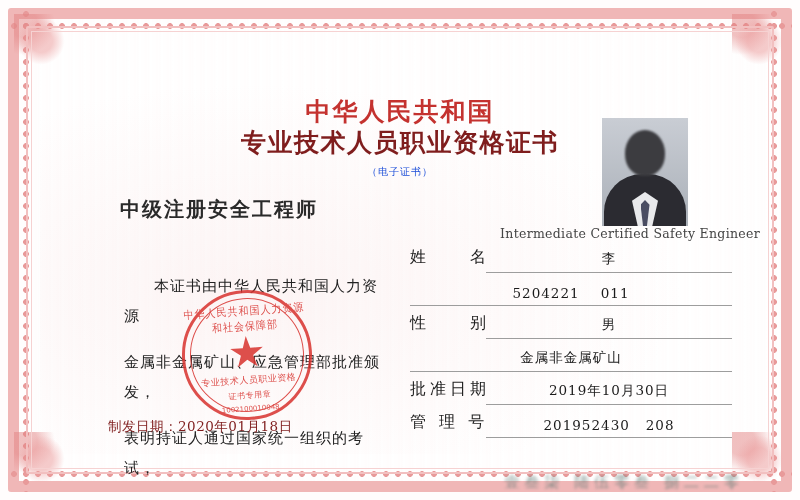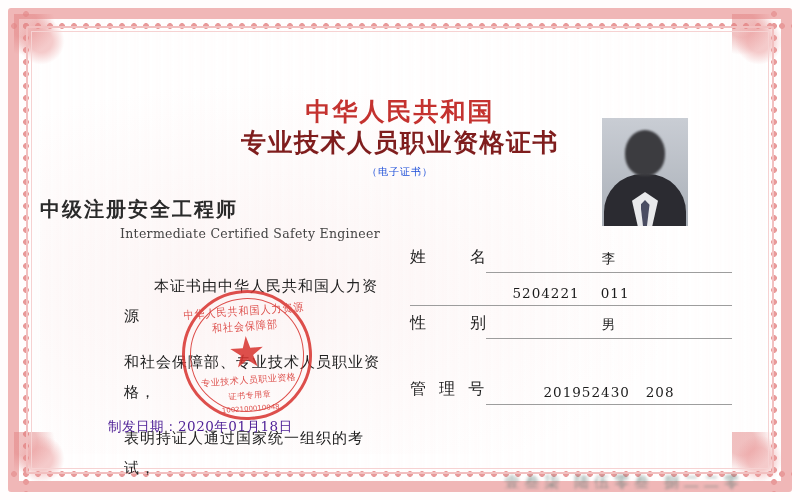--- a/index.html
+++ b/index.html
@@ -111,33 +111,35 @@
   .title-sub {
     font-family: "DejaVu Serif", serif;
     font-size: 10px;
     color: #1d4ed8;
     margin-top: 5px;
     letter-spacing: 1px;
   }
 
   .cert-name {
     margin-top: 17px;
+    margin-left: 80px;
     font-family: "DejaVu Serif", serif;
     font-size: 20px;
     font-weight: bold;
     color: #2a2a2a;
     letter-spacing: 2px;
   }
   .cert-name-en {
     margin-left: 80px;
     margin-top: 3px;
     font-family: "DejaVu Serif", serif;
     font-size: 12.5px;
     color: #444;
     letter-spacing: 0.3px;
+    text-align: right;
   }
 
   .body-wrap {
     position: relative;
     margin-top: 14px;
     height: 150px;
   }
   .body-text {
     position: absolute;
     left: 68px;
@@ -305,21 +307,21 @@
     font-family: "DejaVu Sans", sans-serif;
   }
 
   
   .issue-date {
     position: absolute;
     left: 68px;
     bottom: 24px;
     font-family: "DejaVu Serif", serif;
     font-size: 13.5px;
-    color: #4c1d95;
+    color: #7f1d1d;
     letter-spacing: 0.5px;
   }
 
   
   .bottom-code {
     position: absolute;
     right: 56px;
     bottom: 8px;
     font-family: "DejaVu Serif", serif;
     font-size: 15px;
@@ -359,21 +361,21 @@
       <div class="title-line2">专业技术人员职业资格证书</div>
       <div class="title-sub">（电子证书）</div>
     </div>
 
     <div class="cert-name">中级注册安全工程师</div>
     <div class="cert-name-en">Intermediate Certified Safety Engineer</div>
 
     <div class="body-wrap">
       <div class="body-text">
         <p class="indent">本证书由中华人民共和国人力资源</p>
-        <p>和社会保障部、专业技术人员职业资格，</p>
+        <p>金属非金属矿山、应急管理部批准颁发，</p>
         <p>表明持证人通过国家统一组织的考试，</p>
         <p>本证书由中华人民共和国人力资源。</p>
       </div>
     </div>
 
     <div class="photo">
       <div class="body"></div>
       <div class="head"></div>
       <div class="shirt"></div>
       <div class="tie"></div>
@@ -392,22 +394,27 @@
         </div>
       </div>
 
       <div class="field-row">
         <div class="field-label">性　　别</div>
         <div class="field-value">男</div>
       </div>
 
 
       <div class="field-row">
-      </div>
-
+        <div class="field-value">金属非金属矿山</div>
+      </div>
+
+      <div class="field-row">
+        <div class="field-label">批准日期</div>
+        <div class="field-value blurred">2019年10月30日</div>
+      </div>
 
       <div class="field-row">
         <div class="field-label">管 理 号</div>
         <div class="field-value">
           <span>201952430</span><span class="blur-chunk">&nbsp;&nbsp;&nbsp;</span><span>208</span>
         </div>
       </div>
 
     </div>
 

